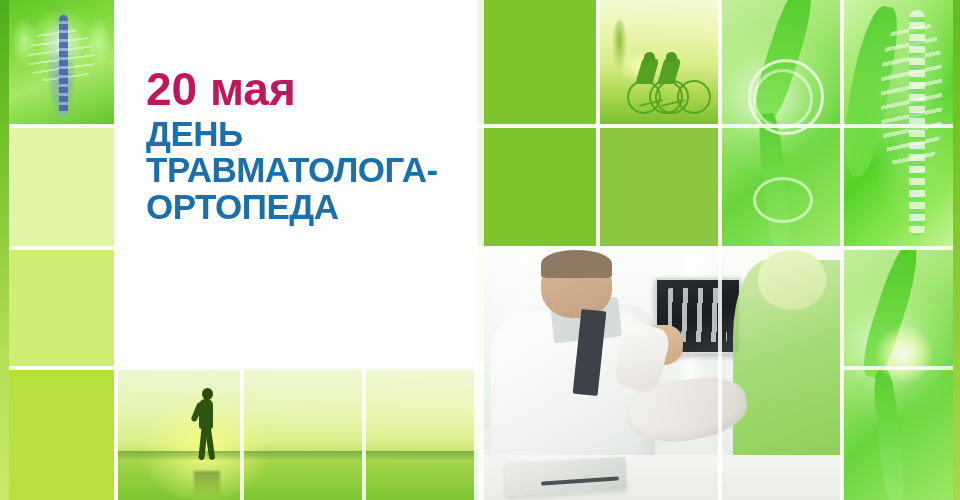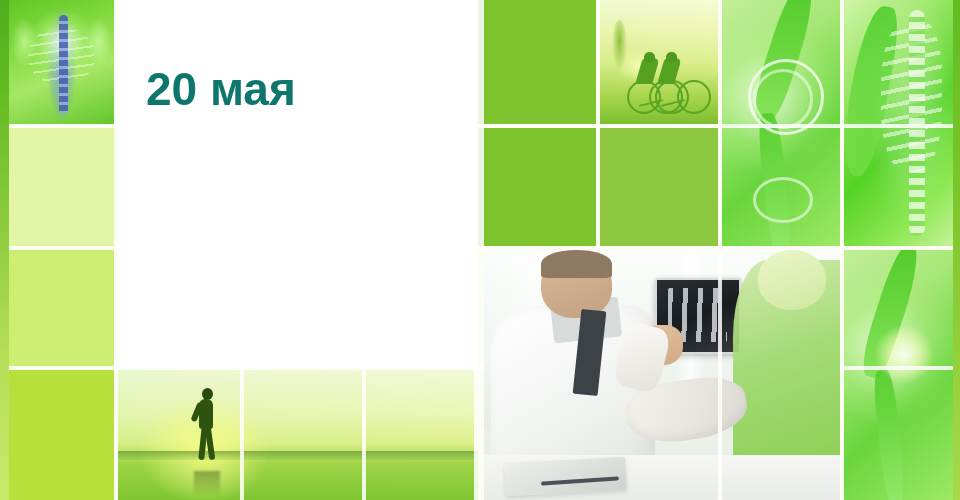--- a/index.html
+++ b/index.html
@@ -34,21 +34,21 @@
 
   
   .text-card{
     position:absolute;left:118px;top:0;width:360px;height:368px;
     background:#ffffff;
   }
   .headline-wrap{
     position:absolute;left:28px;top:66px;width:330px;
   }
   .date-line{
-    font-size:46px;font-weight:bold;color:#0f766e;letter-spacing:0px;
+    font-size:46px;font-weight:bold;color:#be185d;letter-spacing:0px;
     line-height:1.0;margin:0 0 4px 0;
     text-shadow:0 1px 0 rgba(255,255,255,.6);
   }
   .title-line{
     font-size:35px;font-weight:bold;color:#1c6fa8;
     line-height:1.04;margin:0;letter-spacing:-0.5px;
     text-shadow:0 1px 1px rgba(255,255,255,.5);
   }
   .title-line span{display:block;white-space:nowrap;}
 
@@ -381,19 +381,24 @@
   <div class="seam" style="left:240px;top:368px;width:4px;height:132px;"></div>
 
   <div class="seam" style="left:0;top:124px;width:960px;height:4px;"></div>
   <div class="seam" style="left:0;top:246px;width:960px;height:4px;"></div>
   <div class="seam" style="left:0;top:366px;width:484px;height:4px;"></div>
   <div class="seam" style="left:840px;top:366px;width:120px;height:4px;"></div>
 
   <div class="text-card">
     <div class="headline-wrap">
       <div class="date-line">20 мая</div>
+      <div class="title-line">
+        <span>ДЕНЬ</span>
+        <span>ТРАВМАТОЛОГА-</span>
+        <span>ОРТОПЕДА</span>
+      </div>
     </div>
   </div>
 
   <div class="edge-strip"></div>
   <div class="edge-strip-r"></div>
 
 </div>
 
 </body></html>

